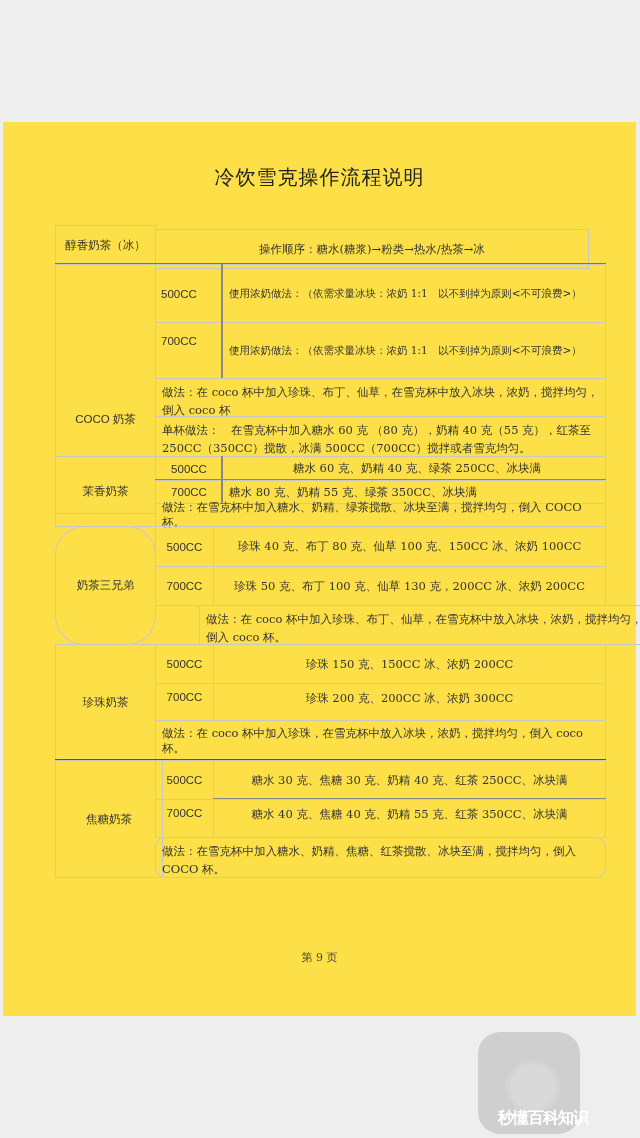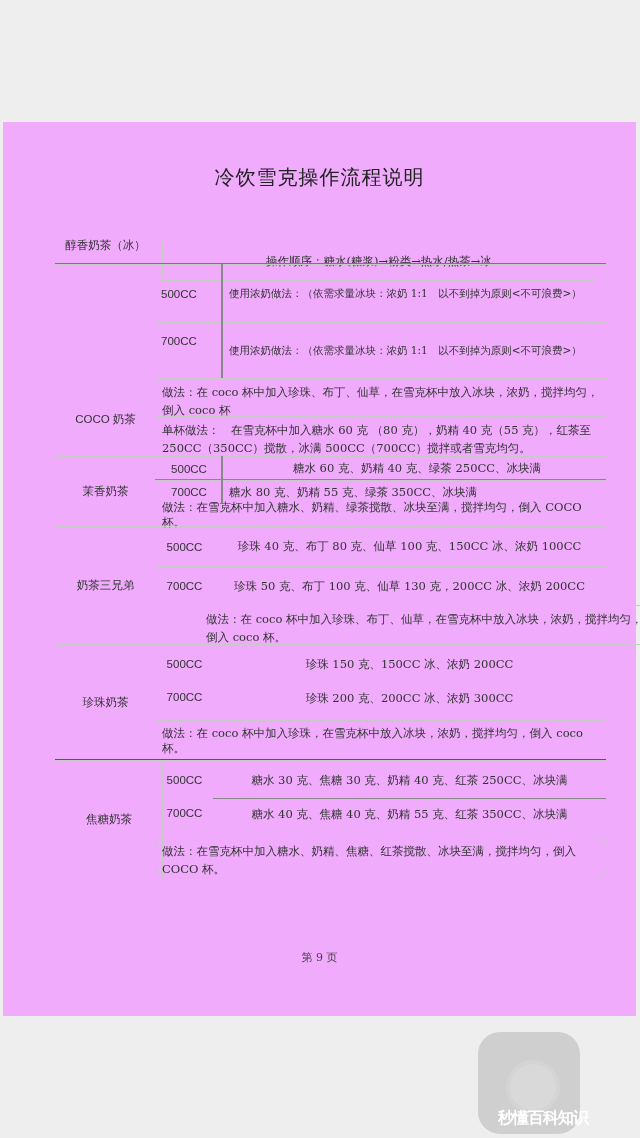--- a/index.html
+++ b/index.html
@@ -1,21 +1,21 @@
 <!DOCTYPE html>
 <html><head>
 <meta charset="utf-8">
 <style>
   html, body { margin:0; padding:0; }
   body {
     width:640px; height:1138px; background:#eeeeee; position:relative; overflow:hidden;
     font-family: "DejaVu Serif", "Liberation Serif", serif; color:#333;
   }
   .page {
-    position:absolute; left:3px; top:122px; width:633px; height:894px; background:#f0abfc;
+    position:absolute; left:3px; top:122px; width:633px; height:894px; background:#fde047;
   }
   .title {
     position:absolute; left:0; width:633px; top:42px; text-align:center;
     font-size:20px; color:#222; letter-spacing:1px;
   }
   .tbl { position:absolute; left:52px; top:103px; width:551px; }
   .cell { position:absolute; box-sizing:border-box; font-size:11.5px; color:#333; display:flex; align-items:center; }
   .b { border:1px solid #c8c8c8; }
   .center { justify-content:center; text-align:center; }
   .sans { font-family:"Liberation Sans", "DejaVu Sans", sans-serif; }
@@ -34,21 +34,21 @@
 <body>
 
 <div class="page">
   <div class="title">冷饮雪克操作流程说明</div>
 
   <div class="tbl">
 
     <div class="cell b center" style="left:0;top:0;width:101px;height:40px;">
       <span>醇香奶茶（冰）</span>
     </div>
-    <div class="cell b center" style="left:100px;top:16px;width:434px;height:40px;margin-left:7px;">
+    <div class="cell b center" style="left:100px;top:4px;width:434px;height:40px;">
       <span>操作顺序：糖水(糖浆)→粉类→热水/热茶→冰</span>
     </div>
     <div class="hline" style="left:0;top:38px;width:551px;"></div>
 
     <div class="cell b center sans" style="left:0;top:39px;width:101px;height:250px;padding-top:60px;">
       <span>COCO 奶茶</span>
     </div>
     <div class="cell b sans" style="left:100px;top:39px;width:68px;height:59px;padding-left:5px;">
       <span>500CC</span>
     </div>
@@ -83,21 +83,21 @@
       <span>700CC</span>
     </div>
     <div class="cell b" style="left:167px;top:255px;width:384px;height:24px;padding-left:6px;">
       <span>糖水 80 克、奶精 55 克、绿茶 350CC、冰块满</span>
     </div>
     <div class="vthick" style="left:166px;top:231px;height:48px;"></div>
     <div class="cell b" style="left:100px;top:278px;width:451px;height:24px;padding-left:6px;">
       <span>做法：在雪克杯中加入糖水、奶精、绿茶搅散、冰块至满，搅拌均匀，倒入 COCO 杯。</span>
     </div>
 
-    <div class="cell b center" style="left:0;top:301px;width:101px;height:119px;">
+    <div class="cell b center" style="left:0;top:301px;width:101px;height:119px;border-radius:29px;">
       <span>奶茶三兄弟</span>
     </div>
     <div class="cell b center sans" style="left:100px;top:301px;width:59px;height:41px;">
       <span>500CC</span>
     </div>
     <div class="cell b center" style="left:158px;top:301px;width:393px;height:41px;">
       <span>珍珠 40 克、布丁 80 克、仙草 100 克、150CC 冰、浓奶 100CC</span>
     </div>
     <div class="cell b center sans" style="left:100px;top:341px;width:59px;height:40px;">
       <span>700CC</span>

